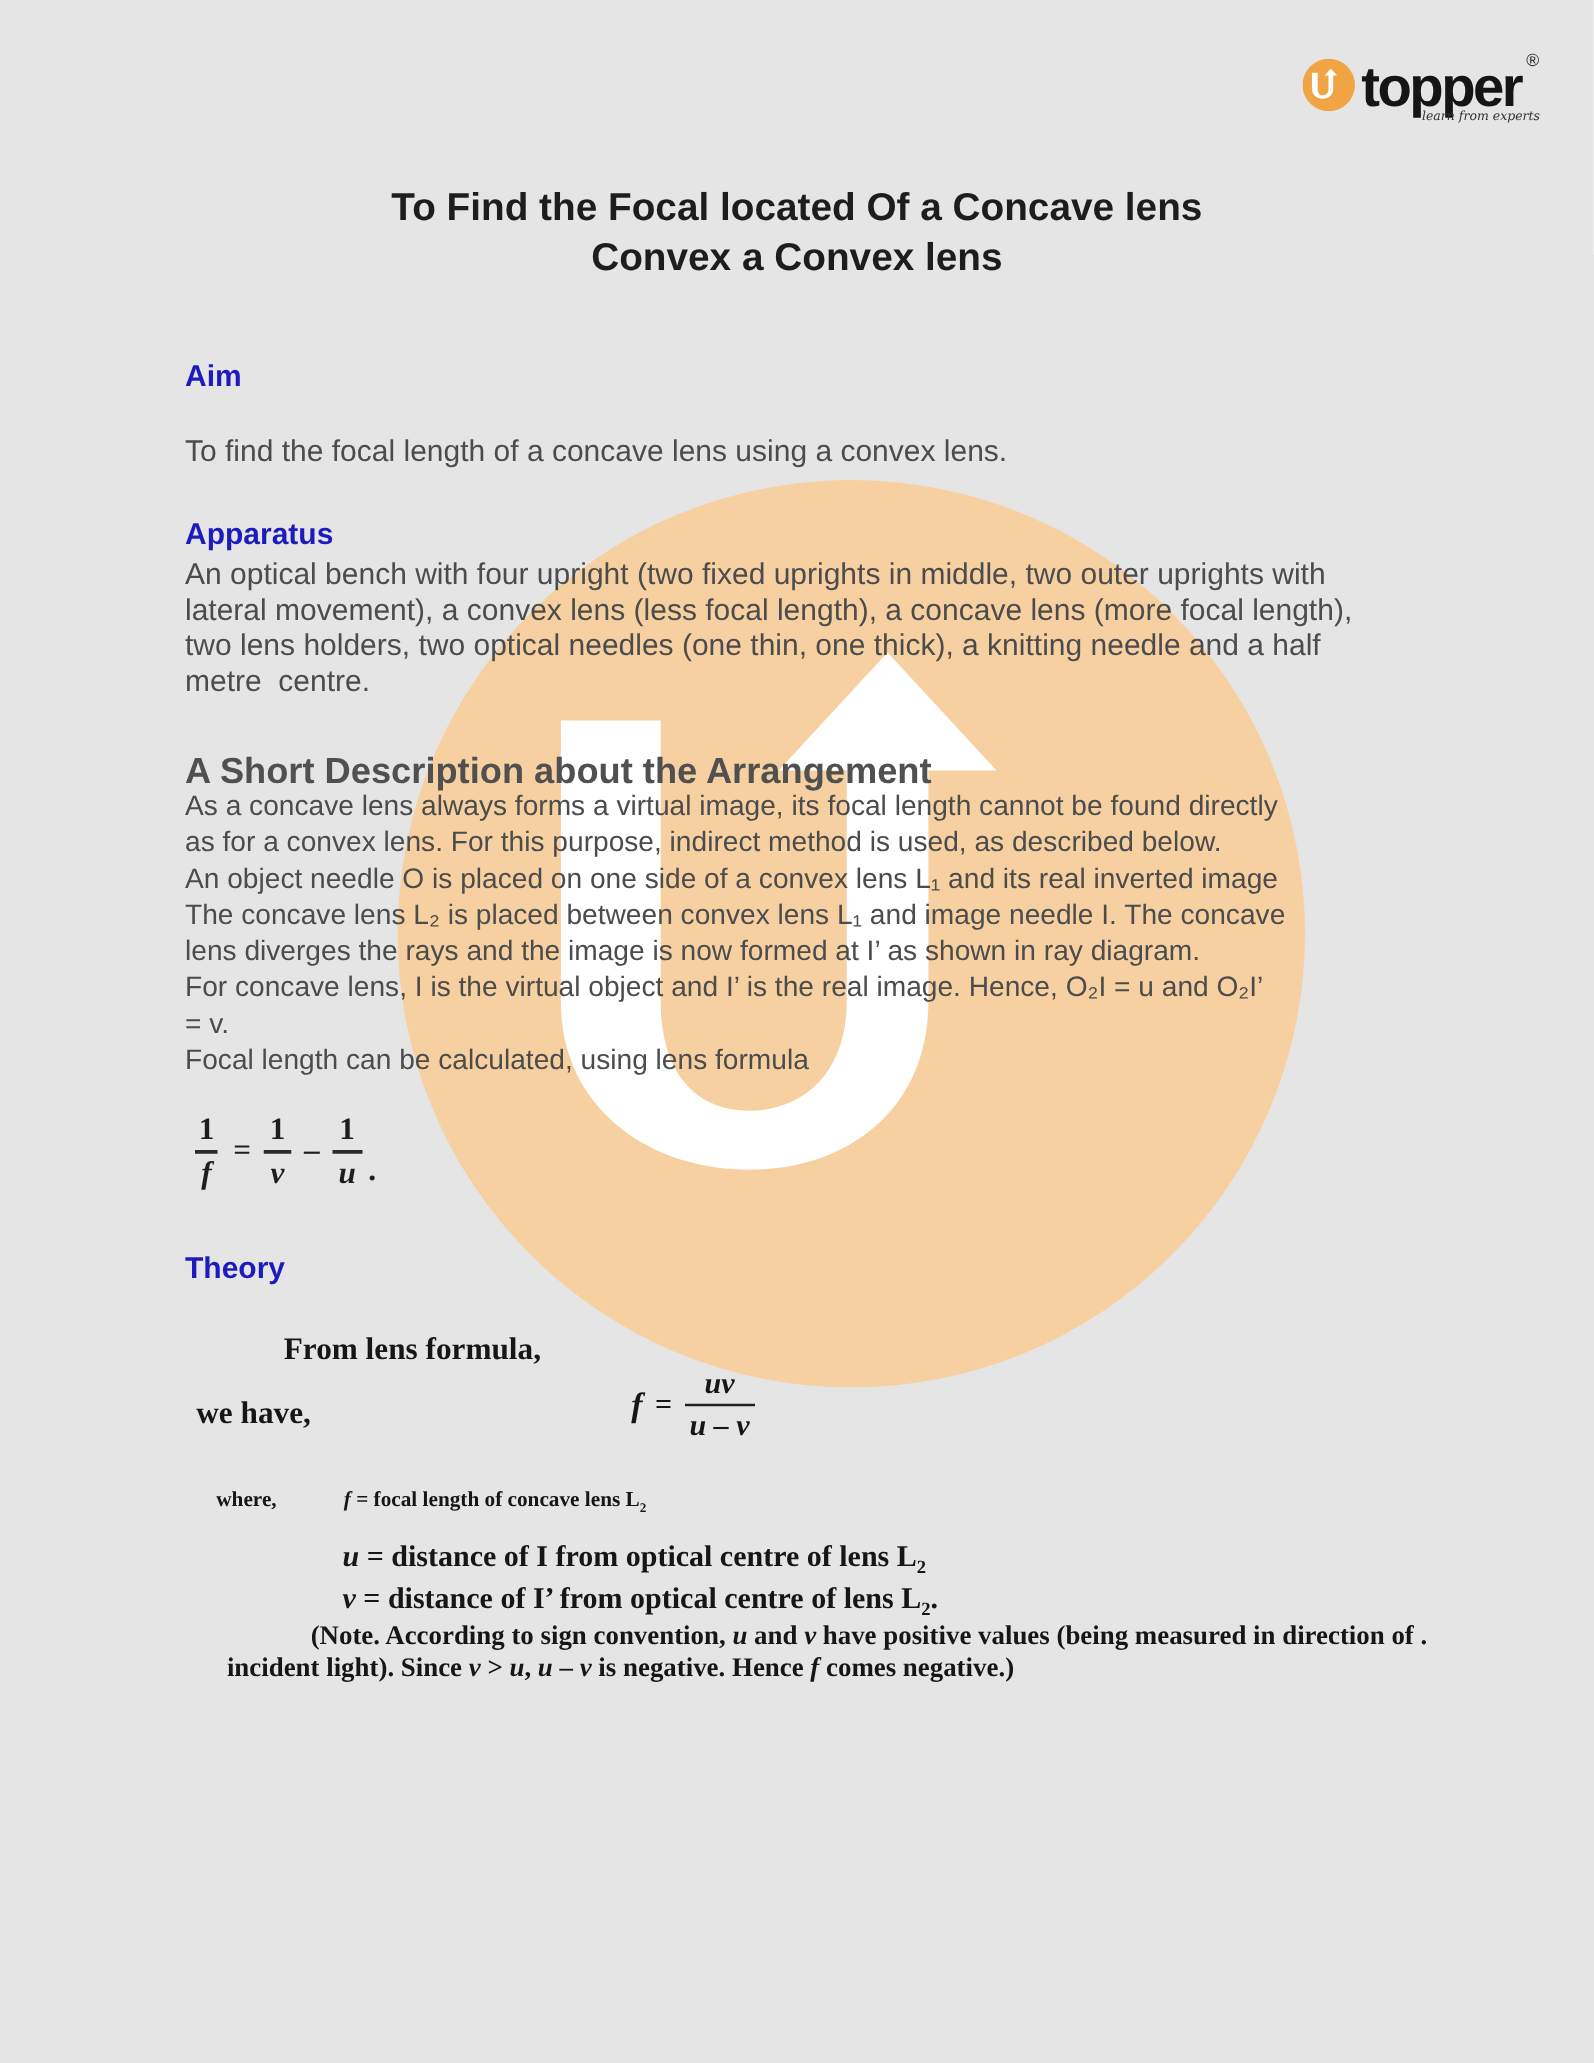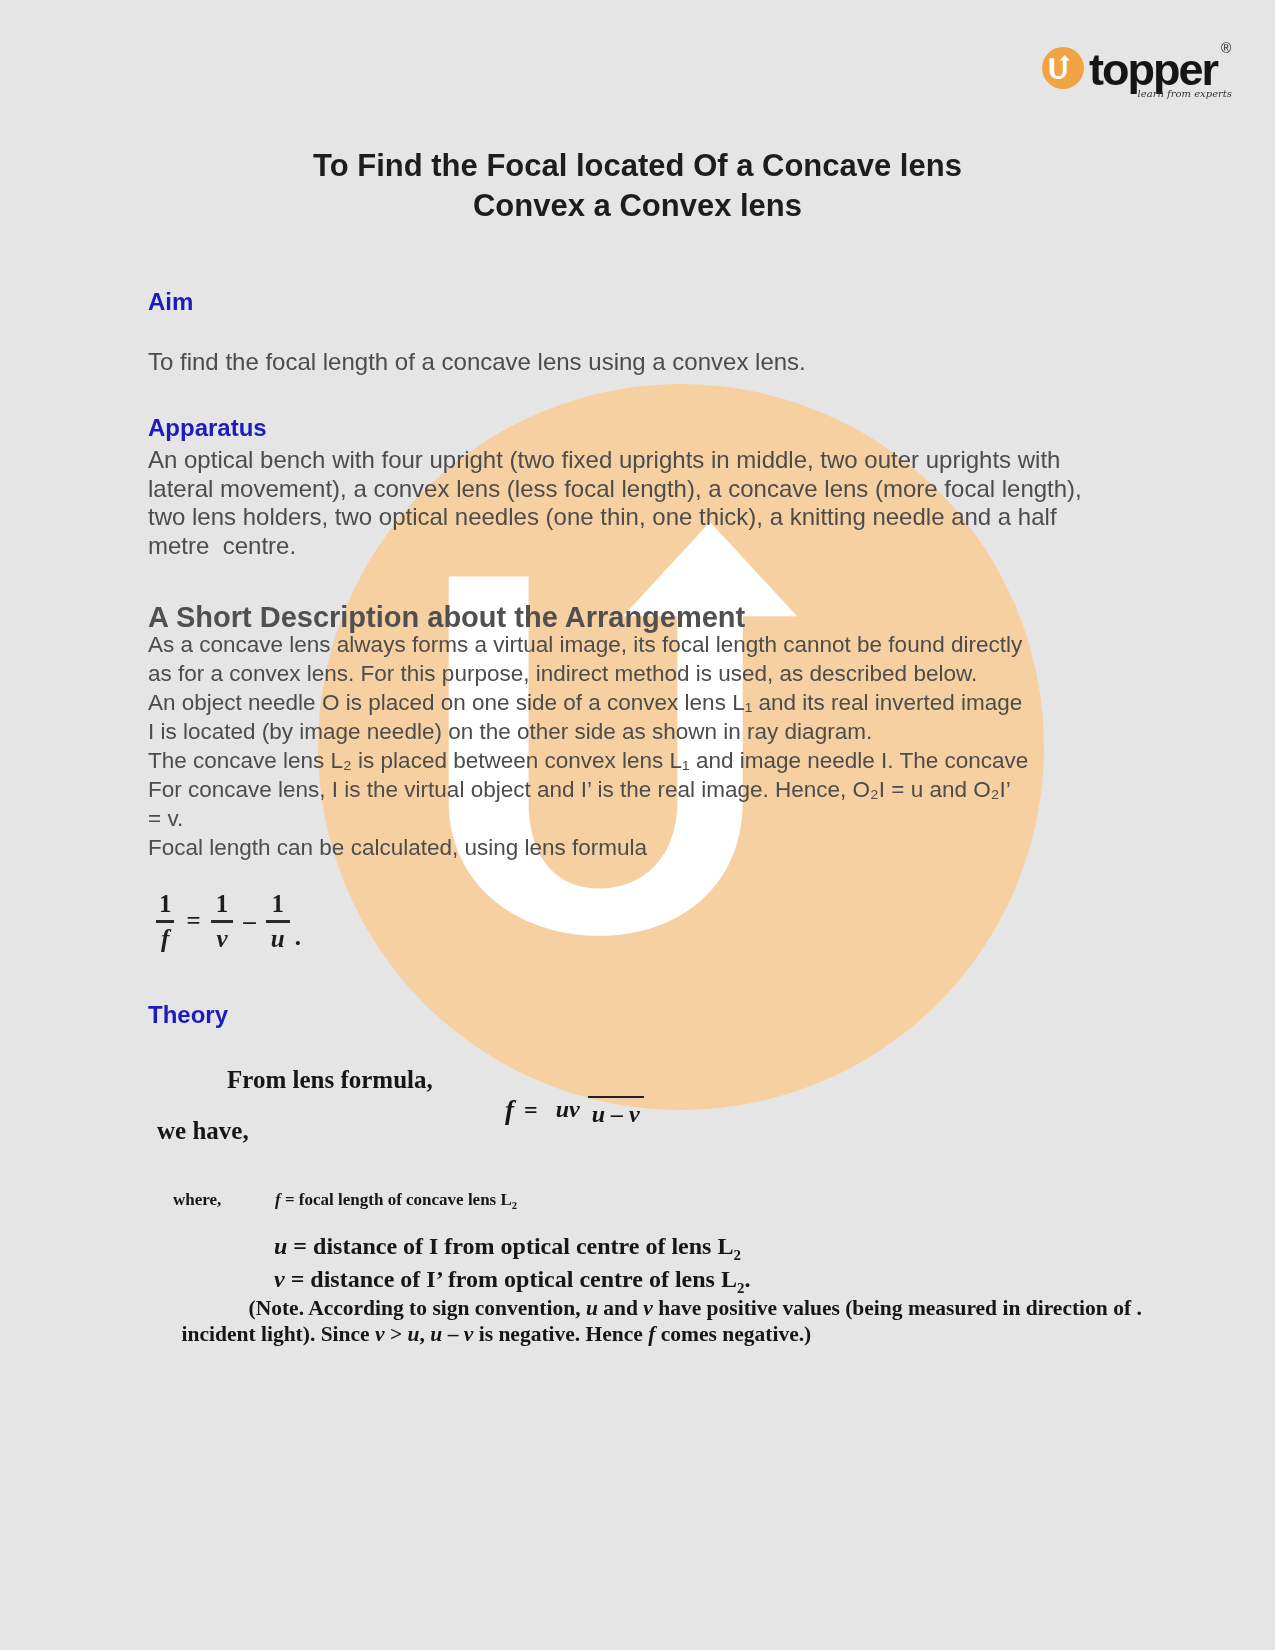--- a/index.html
+++ b/index.html
@@ -40,21 +40,21 @@
   .sfrac .d{border-top:3px solid #2a2a2a;padding:3px 5px 0;font-style:italic;}
   .op{padding:0 1px;}
   .f-period{align-self:flex-end;margin-left:-4px;}
 
   
   .serif{font-family:"Liberation Serif","DejaVu Serif",serif;font-weight:bold;color:#161616;white-space:pre;}
   .iv{font-style:italic;}
   .ff{display:flex;align-items:center;gap:10px;font-family:"Liberation Serif","DejaVu Serif",serif;
       font-weight:bold;font-size:24px;color:#161616;}
   .ff .lhs{font-style:italic;font-size:27px;}
-  .ffrac{display:inline-flex;flex-direction:row;align-items:center;font-style:italic;line-height:1;}
+  .ffrac{display:inline-flex;flex-direction:column;align-items:center;font-style:italic;line-height:1;}
   .ffrac .fn{padding:0 8px 4px;}
   .ffrac .fd{border-top:2.5px solid #222;padding:4px 4px 0;}
   .where-intro{display:inline-block;width:102px;}
   .where-indent{margin-left:94px;}
   sub{font-size:0.62em;}
 </style>
 </head>
 <body>
 
 <div class="page">
@@ -90,22 +90,22 @@
     <div class="line">lateral movement), a convex lens (less focal length), a concave lens (more focal length),</div>
     <div class="line">two lens holders, two optical needles (one thin, one thick), a knitting needle and a half</div>
     <div class="line">metre  centre.</div>
   </div>
 
   <div class="abs desc-h" style="left:148px;top:601px;">A Short Description about the Arrangement</div>
   <div class="abs body-text9" style="left:148px;top:630px;">
     <div class="line">As a concave lens always forms a virtual image, its focal length cannot be found directly</div>
     <div class="line">as for a convex lens. For this purpose, indirect method is used, as described below.</div>
     <div class="line">An object needle O is placed on one side of a convex lens L₁ and its real inverted image</div>
-    <div class="line">I is located (by image needle) on the other side as shown in ray diagram.</div>
     <div class="line">The concave lens L₂ is placed between convex lens L₁ and image needle I. The concave</div>
+    <div class="line">lens diverges the rays and the image is now formed at I’ as shown in ray diagram.</div>
     <div class="line">For concave lens, I is the virtual object and I’ is the real image. Hence, O₂I = u and O₂I’</div>
     <div class="line">= v.</div>
     <div class="line">Focal length can be calculated, using lens formula</div>
   </div>
 
   <div class="abs lens-formula" style="left:154px;top:891px;">
     <span class="sfrac">
       <span class="n">1</span>
       <span class="d">f</span>
     </span>

